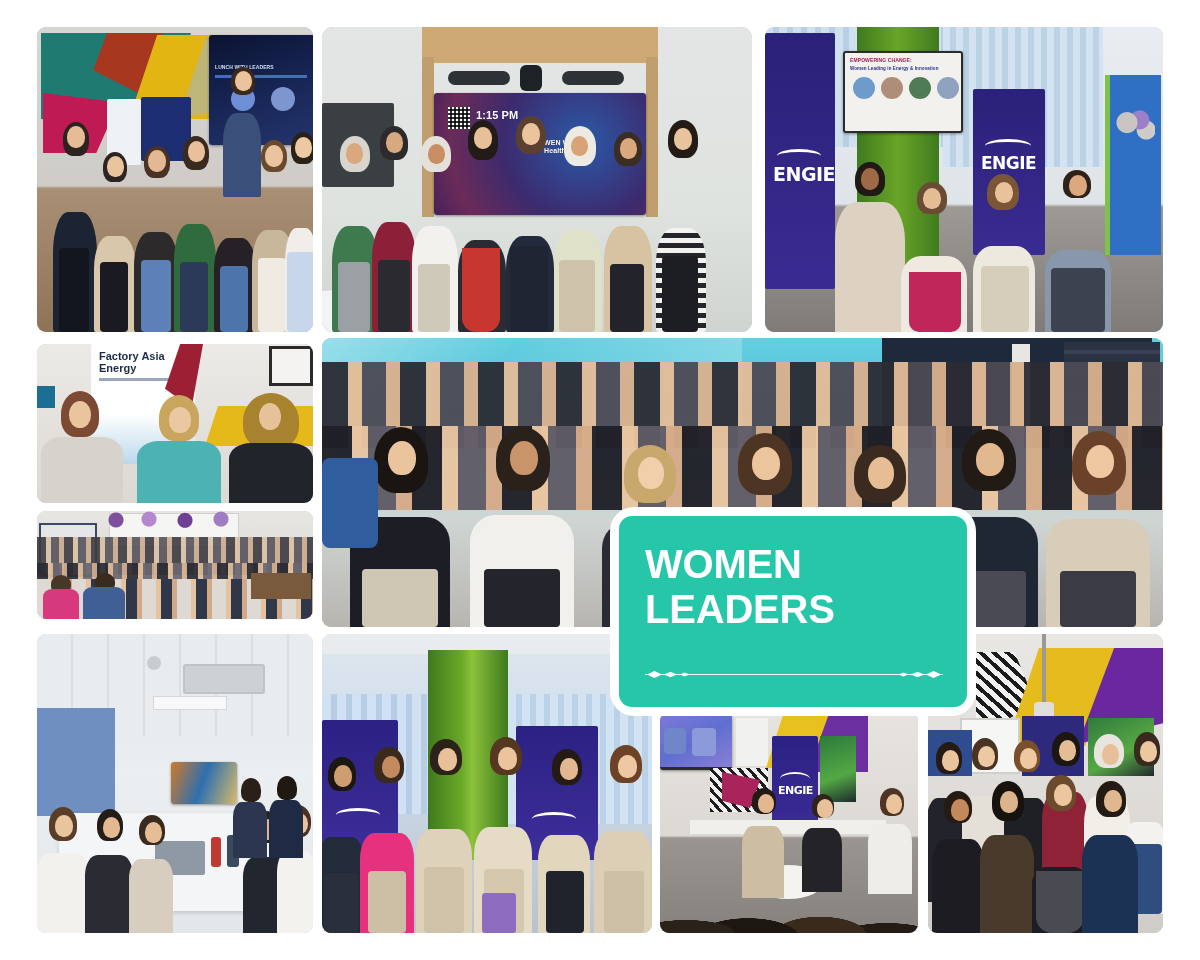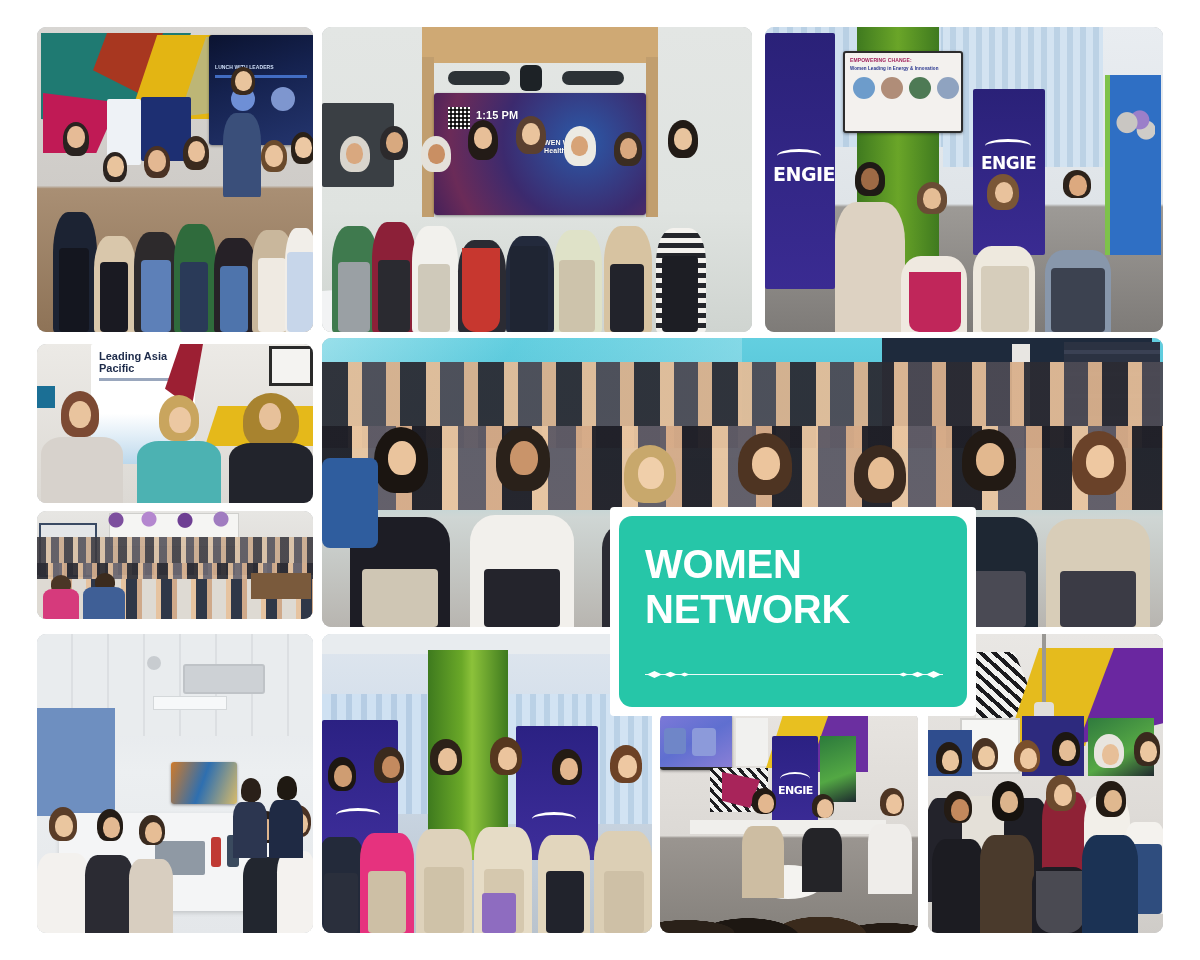--- a/index.html
+++ b/index.html
@@ -42,21 +42,21 @@
   .head{ position:absolute; border-radius:50% 50% 46% 46%; }
   .hair{ position:absolute; border-radius:50% 50% 38% 38%; }
   .body{ position:absolute; bottom:0; border-radius:34% 34% 4% 4%; }
   .legs{ position:absolute; bottom:0; border-radius:4px; }
 
   
   #badge-wrap{
     position:absolute;
     left:610px; top:507px; width:366px; height:209px;
     background:#ffffff;
-    border-radius:4px;
+    border-radius:24px;
     padding:9px;
     z-index:40;
   }
   #badge{
     width:100%; height:100%;
     background:#26C6A8;
     border-radius:13px;
     padding:26px 24px 0 26px;
     position:relative;
   }
@@ -142,21 +142,21 @@
         <div class="legs" style="left:2px; width:28px; height:80px; background:#c7d6ea;"></div>
       </div>
       <div class="person" style="left:186px; top:40px; width:40px; height:130px;">
         <div class="hair" style="left:8px; top:0; width:24px; height:28px; background:#3b2a1c;"></div>
         <div class="head" style="left:12px; top:4px; width:17px; height:20px; background:#e9c49d;"></div>
         <div class="body" style="left:0; width:38px; height:84px; background:#3a4f7a;"></div>
       </div>
     </div>
   </div>
 
-  <div class="photo" style="left:322px; top:27px; width:430px; height:305px;">
+  <div class="photo" style="left:322px; top:27px; width:430px; height:305px;border-radius:11px;">
     <div class="ph-inner">
       <div class="lyr" style="inset:0; background:linear-gradient(180deg,#e3e6e4 0%,#dfe3e0 60%,#cfd4d0 100%);"></div>
       <div class="lyr" style="left:100px; top:0; width:236px; height:36px; background:#cfa974;"></div>
       <div class="lyr" style="left:100px; top:30px; width:12px; height:160px; background:#c19e6e;"></div>
       <div class="lyr" style="left:324px; top:30px; width:12px; height:160px; background:#c19e6e;"></div>
       <div class="lyr" style="left:126px; top:44px; width:62px; height:14px; border-radius:7px; background:#2c3236;"></div>
       <div class="lyr" style="left:240px; top:44px; width:62px; height:14px; border-radius:7px; background:#2c3236;"></div>
       <div class="lyr" style="left:198px; top:38px; width:22px; height:26px; border-radius:6px; background:#1d2226;"></div>
       <div class="screen" style="left:112px; top:66px; width:212px; height:122px; background:radial-gradient(circle at 70% 40%,#2b5aa8,#3c2a6e 48%,#6b2b58 80%,#45215a 100%);">
         <div class="lyr" style="left:14px; top:14px; width:22px; height:22px; background:repeating-linear-gradient(90deg,#fff 0 2px,#333 2px 4px),repeating-linear-gradient(0deg,#fff 0 2px,#333 2px 4px); background-blend-mode:multiply;"></div>
@@ -265,21 +265,21 @@
         <div class="body" style="left:0; width:66px; height:82px; background:#8897ab; border-radius:28% 28% 0 0;"></div>
         <div class="legs" style="left:6px; width:54px; height:64px; background:#3c4250;"></div>
       </div>
     </div>
   </div>
 
   <div class="photo" style="left:37px; top:344px; width:276px; height:159px;">
     <div class="ph-inner">
       <div class="lyr" style="inset:0; background:linear-gradient(180deg,#eceae6,#dcd9d4);"></div>
       <div class="banner" style="left:54px; top:0; width:104px; height:120px; background:linear-gradient(180deg,#ffffff 58%,#bcd8ec 100%);">
-        <div style="position:absolute; left:8px; top:6px; width:92px; font-size:11px; font-weight:bold; color:#1d2b4a; line-height:12px;">Leading Asia Pacific</div>
+        <div style="position:absolute; left:8px; top:6px; width:92px; font-size:11px; font-weight:bold; color:#1d2b4a; line-height:12px;">Factory Asia Energy</div>
         <div style="position:absolute; left:8px; top:34px; width:80px; height:3px; background:#9aa7bd;"></div>
       </div>
       <div class="lyr" style="left:128px; top:0; width:38px; height:64px; background:#9c1f33; clip-path:polygon(40% 0,100% 0,70% 100%,0 70%);"></div>
       <div class="lyr" style="left:168px; top:62px; width:108px; height:40px; background:#e5b91a; clip-path:polygon(12% 0,100% 0,100% 100%,0 100%);"></div>
       <div class="lyr" style="left:232px; top:2px; width:44px; height:40px; background:#f4f3f1; border:3px solid #2a2a2a;"></div>
       <div class="lyr" style="left:0; top:42px; width:18px; height:22px; background:#1b6f95;"></div>
       <div class="person" style="left:4px; width:82px; height:112px;">
         <div class="hair" style="left:20px; top:0; width:38px; height:46px; background:#7c4a33;"></div>
         <div class="head" style="left:28px; top:10px; width:22px; height:27px; background:#e9c49e;"></div>
         <div class="body" style="left:0; width:82px; height:66px; background:#d7d2cc; border-radius:26% 26% 0 0;"></div>
@@ -582,21 +582,21 @@
         <div class="head" style="left:22px; top:9px; width:18px; height:22px; background:#e0b88f;"></div>
         <div class="body" style="left:0; width:56px; height:98px; background:#1b3254; border-radius:26% 26% 0 0;"></div>
       </div>
     </div>
   </div>
 
   <div id="badge-wrap">
     <div id="badge">
       <div id="badge-text">
         <span class="ln">WOMEN</span>
-        <span class="ln">NETWORK</span>
+        <span class="ln">LEADERS</span>
       </div>
       <div id="badge-rule">
         <svg viewBox="0 0 316 9" preserveAspectRatio="none" aria-hidden="true">
           <line x1="0" y1="4.5" x2="316" y2="4.5" stroke="#ffffff" stroke-width="1" opacity="0.95"></line>
           <polygon points="2,4.5 10,1 18,4.5 10,8" fill="#ffffff"></polygon>
           <polygon points="20,4.5 27,1.8 34,4.5 27,7.2" fill="#ffffff"></polygon>
           <polygon points="37,4.5 42,2.6 47,4.5 42,6.4" fill="#ffffff"></polygon>
           <polygon points="314,4.5 306,1 298,4.5 306,8" fill="#ffffff"></polygon>
           <polygon points="296,4.5 289,1.8 282,4.5 289,7.2" fill="#ffffff"></polygon>
           <polygon points="279,4.5 274,2.6 269,4.5 274,6.4" fill="#ffffff"></polygon>

